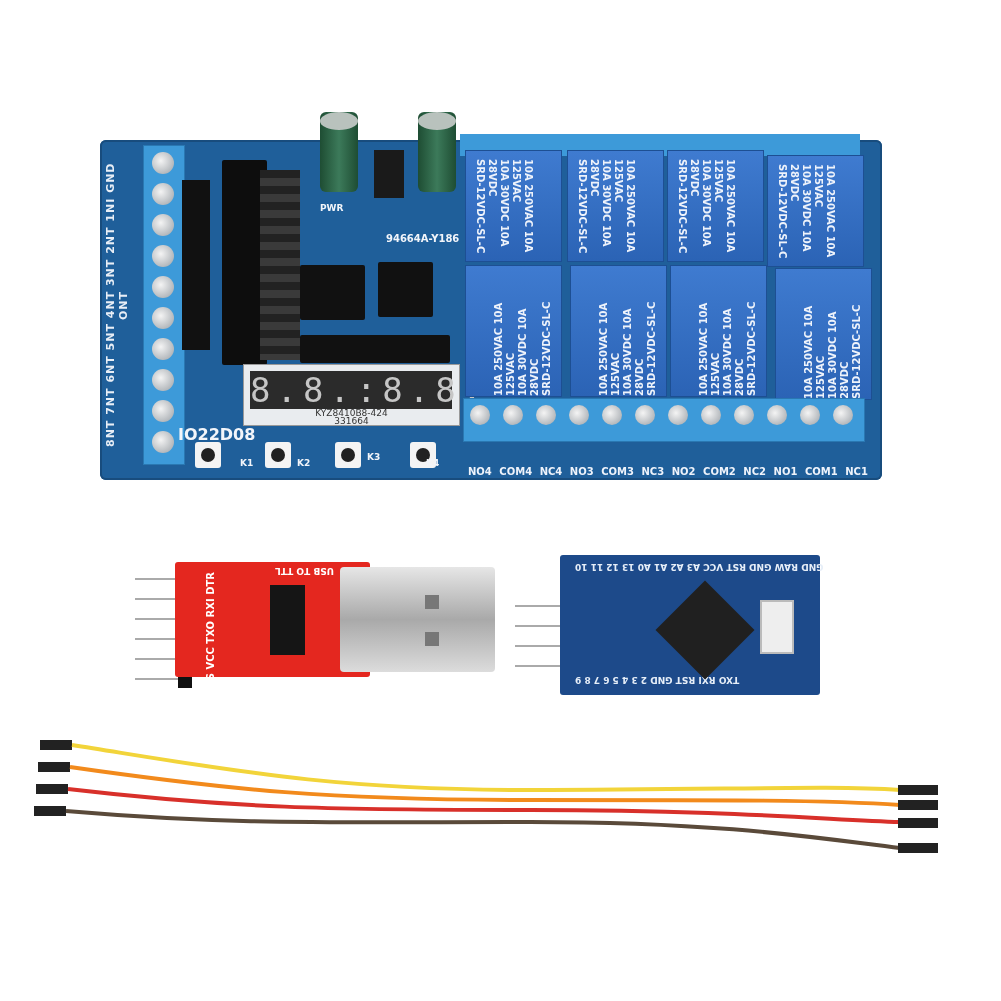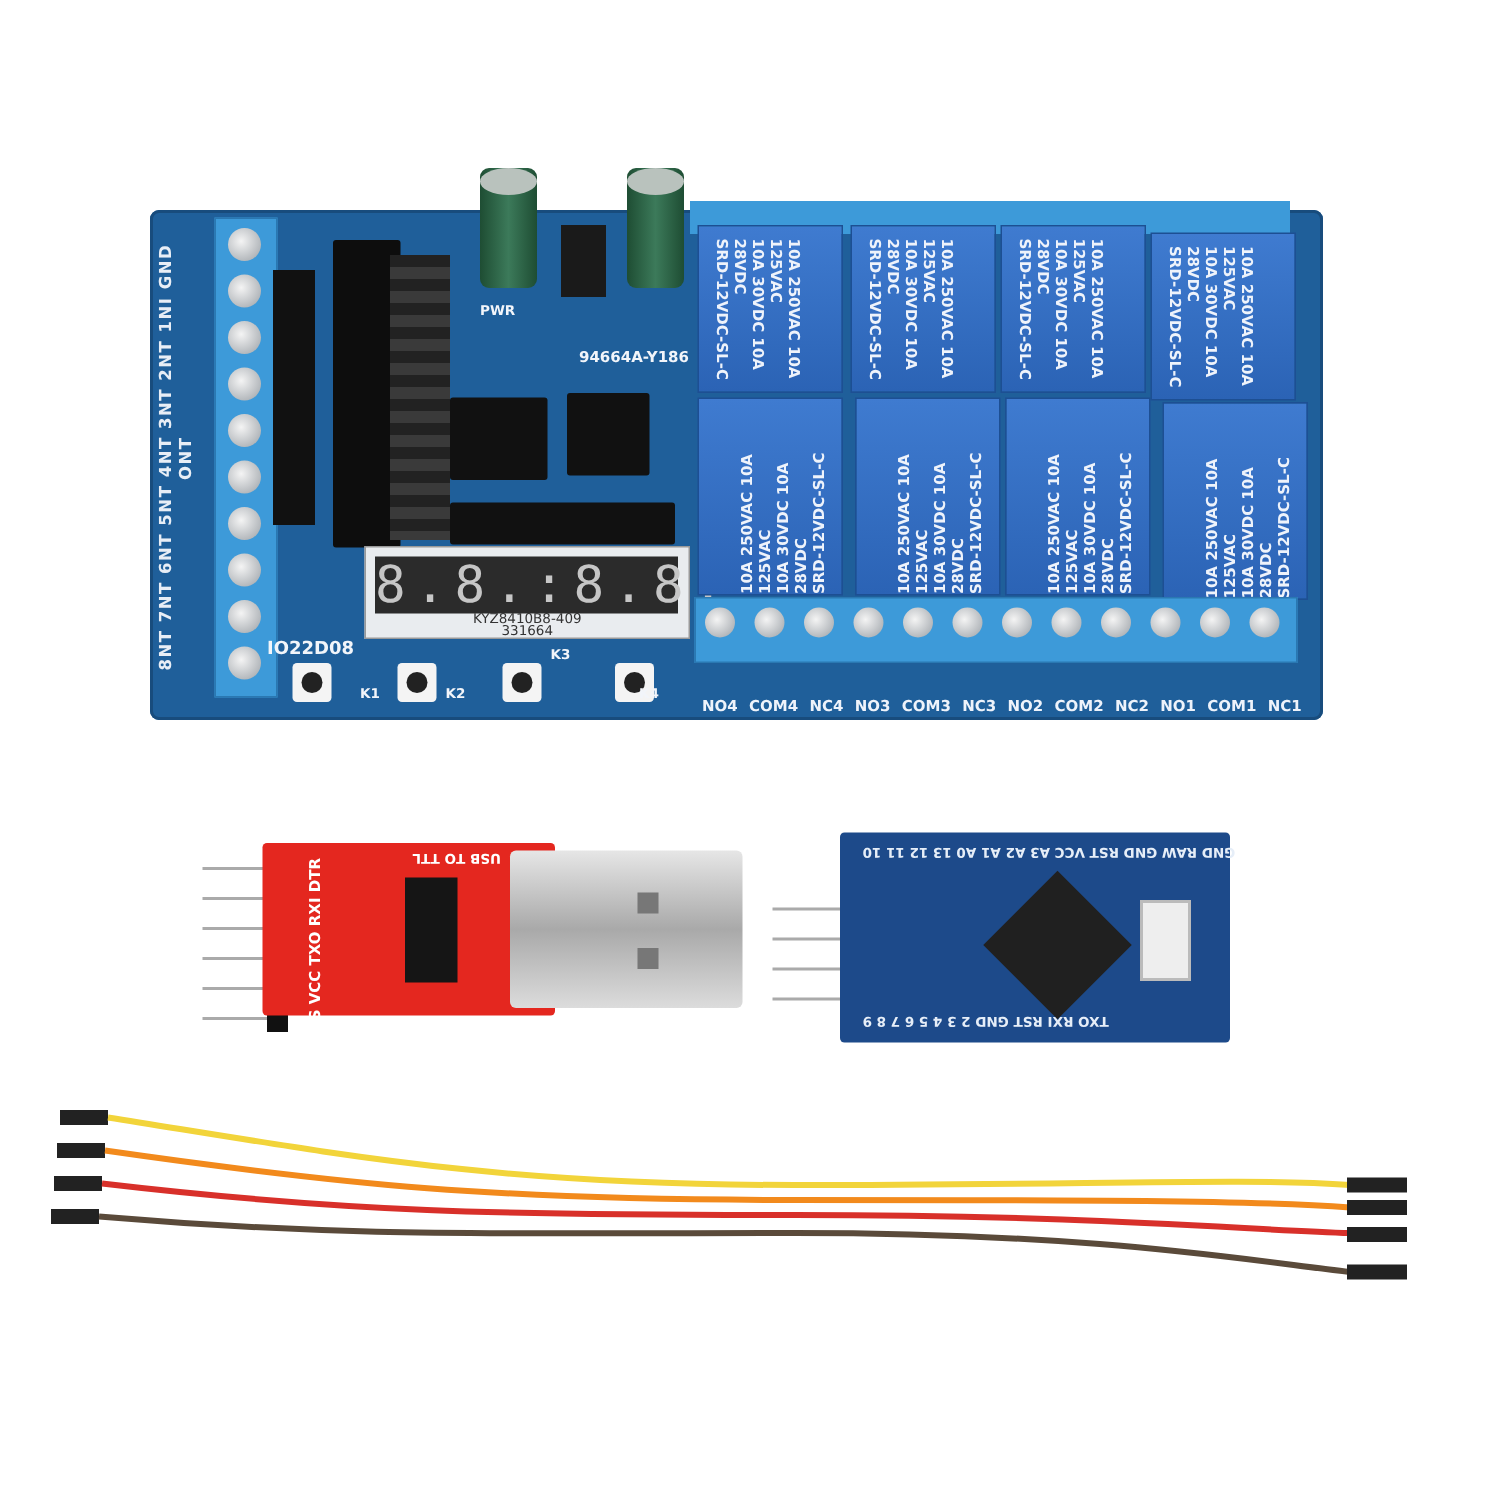--- a/index.html
+++ b/index.html
@@ -68,42 +68,42 @@
   </div>
 <div class="abs cap" style="left:418px;top:112px;">
     <div class="cap-top"></div>
   </div>
 <div class="abs regulator"></div>
 <div class="abs silk" style="left:320px;top:203px;">PWR</div>
 <div class="abs silk" style="left:386px;top:233px;font-size:10px;">94664A-Y186</div>
 <div class="abs chip" style="left:300px;top:265px;width:65px;height:55px;"></div>
 <div class="abs chip" style="left:378px;top:262px;width:55px;height:55px;"></div>
 <div class="abs chip" style="left:300px;top:335px;width:150px;height:28px;"></div>
-<div class="abs silk" style="left:178px;top:425px;font-size:12px;">IO22D08</div>
+<div class="abs silk" style="left:178px;top:425px;font-size:16px;">IO22D08</div>
 
 <div class="abs display">
   <div class="display-face">8.8.:8.8.</div>
   <div class="display-code">
-    <div>KYZ8410B8-409</div>
+    <div>KYZ8410B8-424</div>
     <div>331664</div>
   </div>
 </div>
 
 <div class="abs btn" style="left:195px;top:442px;">
     <div class="btn-dot"></div>
   </div>
 <div class="abs silk" style="left:240px;top:458px;">K1</div>
 <div class="abs btn" style="left:265px;top:442px;">
     <div class="btn-dot"></div>
   </div>
 <div class="abs silk" style="left:297px;top:458px;">K2</div>
 <div class="abs btn" style="left:335px;top:442px;">
     <div class="btn-dot"></div>
   </div>
-<div class="abs silk" style="left:367px;top:432px;">K3</div>
+<div class="abs silk" style="left:367px;top:452px;">K3</div>
 <div class="abs btn" style="left:410px;top:442px;">
     <div class="btn-dot"></div>
   </div>
 <div class="abs silk" style="left:426px;top:458px;">K4</div>
 
 <div class="abs term-top"></div>
 
 <div class="abs relay" style="left:465px;top:150px;">
     <div class="relay-text">
       <div>10A 250VAC  10A 125VAC</div>

